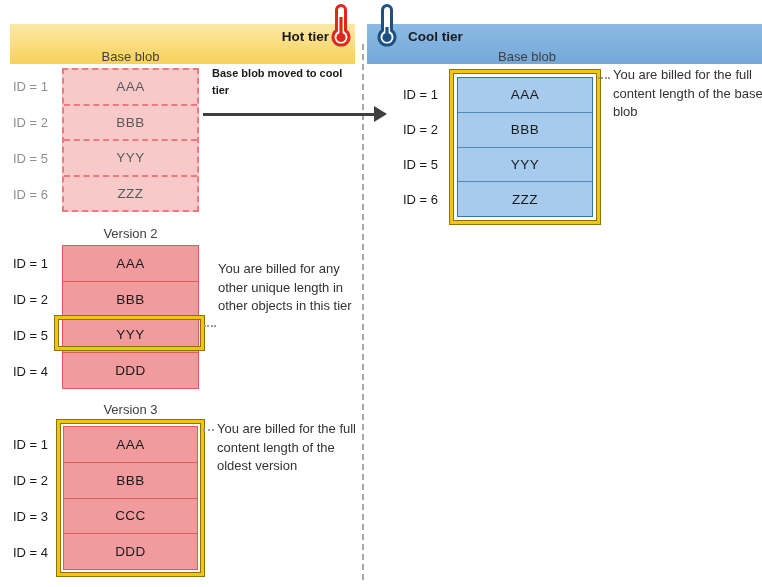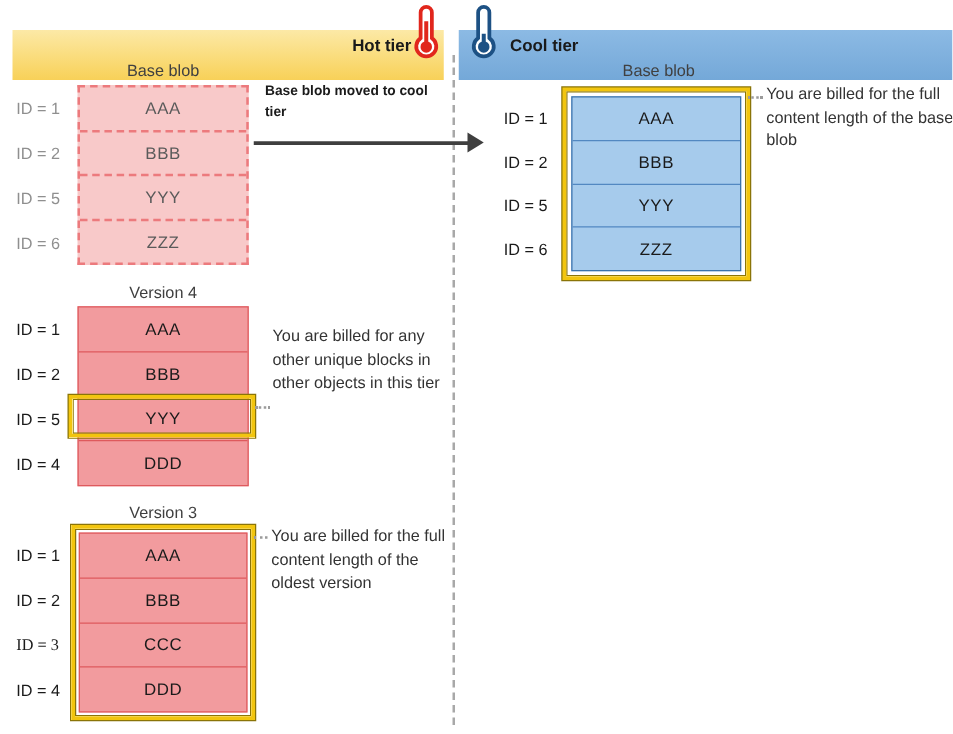--- a/index.html
+++ b/index.html
@@ -80,43 +80,43 @@
     <div class="row">AAA</div>
     <div class="row">BBB</div>
     <div class="row">YYY</div>
     <div class="row">ZZZ</div>
   </div>
 
   <div class="move-note">Base blob moved to cool tier</div>
   <div class="arrow-line"></div>
   <div class="arrow-head"></div>
 
-  <div class="tbl-title" style="left:62px;top:226px;width:137px;">Version 4</div>
+  <div class="tbl-title" style="left:62px;top:226px;width:137px;">Version 2</div>
 
   <div class="id-label" style="top:245px;height:36px;">ID = 1</div>
   <div class="id-label" style="top:281px;height:36px;">ID = 2</div>
   <div class="id-label" style="top:317px;height:36px;">ID = 5</div>
   <div class="id-label" style="top:353px;height:36px;">ID = 4</div>
 
   <div class="tbl tbl-pink" style="left:62px;top:245px;width:137px;height:144px;">
     <div class="row">AAA</div>
     <div class="row">BBB</div>
     <div class="row">YYY</div>
     <div class="row">DDD</div>
   </div>
   <div class="gold" style="left:55px;top:316px;width:149px;height:34px;"></div>
 
   <div class="leader" style="left:204px;top:325px;width:12px;"></div>
-  <div class="note" style="left:218px;top:260px;width:135px;">You are billed for any other unique blocks in other objects in this tier</div>
+  <div class="note" style="left:218px;top:260px;width:135px;">You are billed for any other unique length in other objects in this tier</div>
 
   <div class="tbl-title" style="left:62px;top:402px;width:137px;">Version 3</div>
 
   <div class="id-label" style="top:426px;height:36px;">ID = 1</div>
   <div class="id-label" style="top:462px;height:36px;">ID = 2</div>
-  <div class="id-label" style="top:498px;height:36px;font-family:Liberation Serif, serif;">ID = 3</div>
+  <div class="id-label" style="top:498px;height:36px;">ID = 3</div>
   <div class="id-label" style="top:534px;height:36px;">ID = 4</div>
 
   <div class="gold" style="left:57px;top:420px;width:147px;height:156px;"></div>
   <div class="tbl tbl-pink" style="left:63px;top:426px;width:135px;height:144px;">
     <div class="row">AAA</div>
     <div class="row">BBB</div>
     <div class="row">CCC</div>
     <div class="row">DDD</div>
   </div>
 

